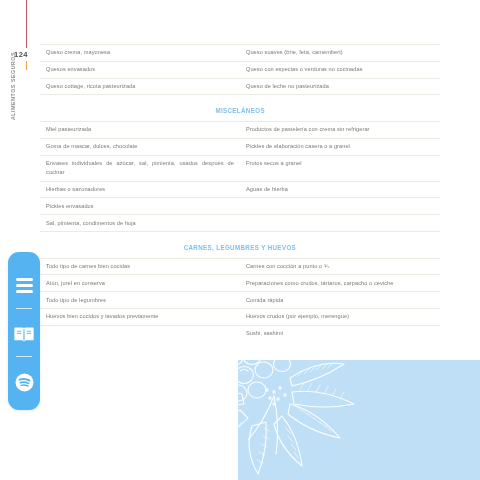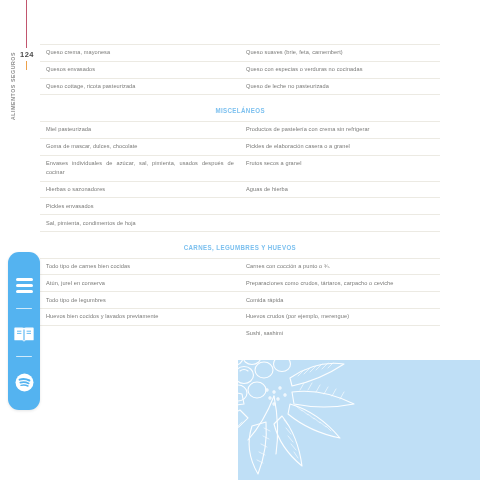--- a/index.html
+++ b/index.html
@@ -48,21 +48,21 @@
     width: 1.4px;
     height: 48px;
     background: #c2566e;
     z-index: 4;
   }
   .page-num {
     position: absolute;
     left: 14px;
     top: 50px;
     width: 26px;
-    text-align: center;
+    text-align: left;
     font-size: 7.5px;
     font-weight: bold;
     letter-spacing: .5px;
     color: #4a4a4a;
     z-index: 4;
   }
   .page-tick {
     position: absolute;
     left: 26px;
     top: 61px;

